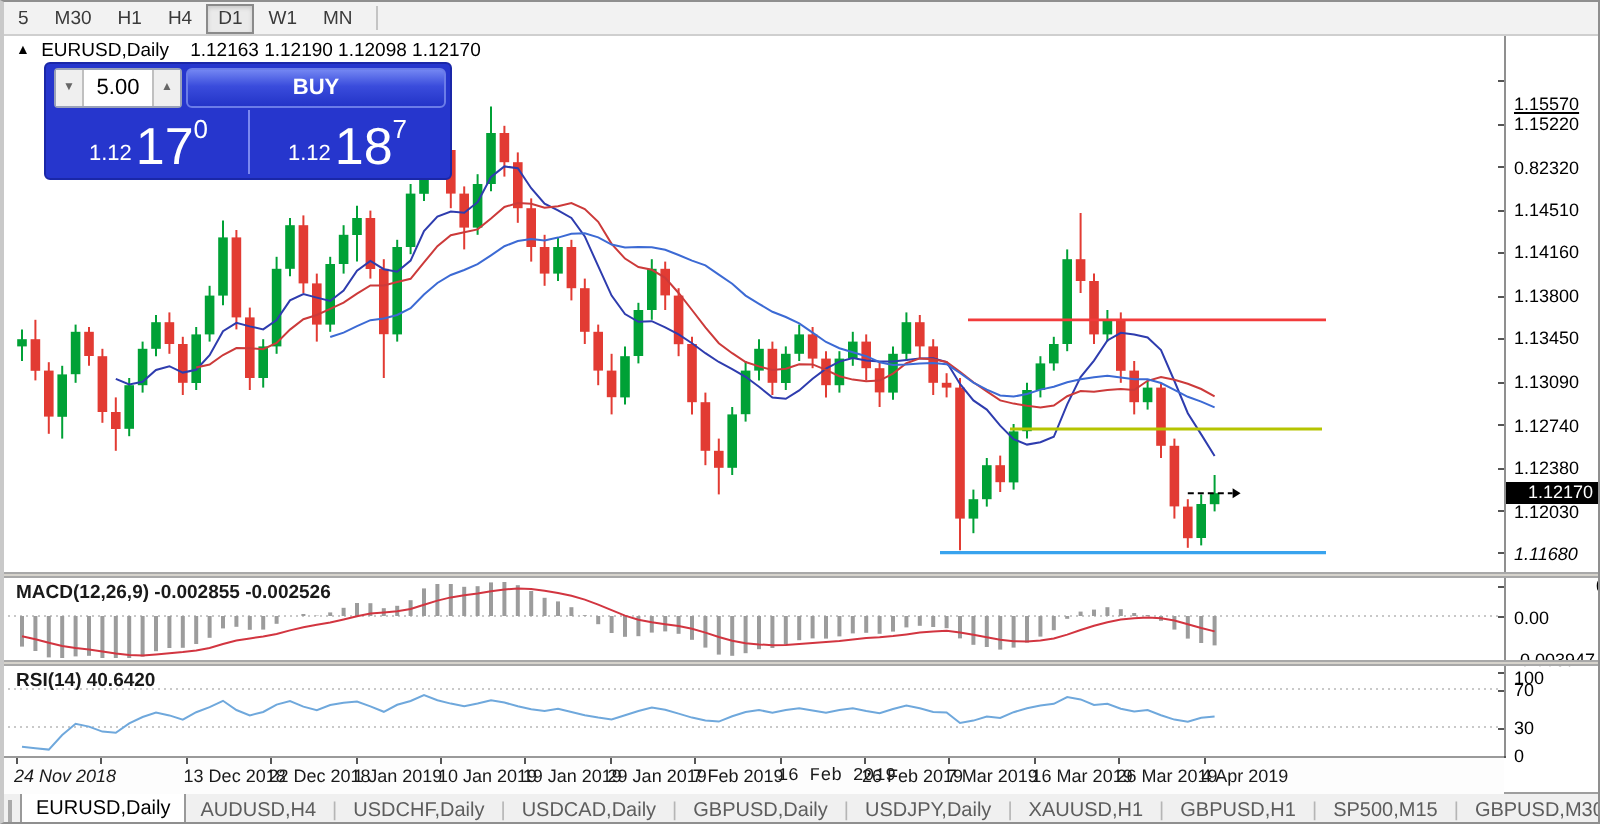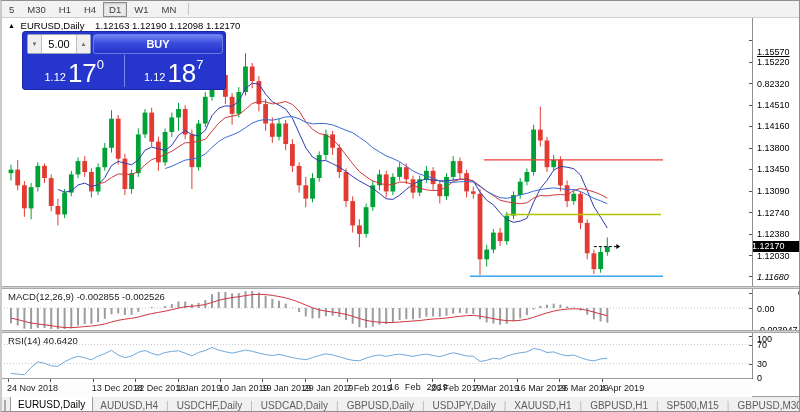--- a/index.html
+++ b/index.html
@@ -19,22 +19,22 @@
   #rsiSvg{left:2px;top:315px;}
   .chart-title{position:absolute;left:6px;top:2px;font-size:9.5px;color:#000;white-space:nowrap;z-index:5;}
   .chart-title .tri{font-size:7px;vertical-align:1px;margin-right:3px;}
   .chart-title .ohlc{margin-left:8px;}
   .sep{position:absolute;left:0;width:800px;height:3px;background:#d6d3cc;border-top:1px solid #a8a8a8;border-bottom:1px solid #a8a8a8;box-sizing:border-box;z-index:6;}
   .scale-border{position:absolute;left:750px;top:0;width:1px;height:360px;background:#8f8f8f;z-index:4;}
   .scale-col{position:absolute;left:751px;top:0;width:49px;height:360px;background:#fff;z-index:3;}
   .pscale-label{position:absolute;left:4px;font-size:9px;color:#000;white-space:nowrap;}
   .pscale-tick{position:absolute;left:-4px;width:4px;height:1px;background:#555;}
   .price-tag{position:absolute;left:-1px;width:48px;height:11px;background:#000;color:#fff;font-size:9px;
-             line-height:11px;padding-left:0;box-sizing:border-box;z-index:7;}
-  .ind-label{position:absolute;left:6px;font-size:9.5px;color:#1a1a1a;z-index:5;white-space:nowrap;}
+             line-height:11px;padding-left:12px;box-sizing:border-box;z-index:7;}
+  .ind-label{position:absolute;left:6px;font-size:9.5px;color:#1a1a1a;z-index:5;white-space:nowrap;font-weight:bold;}
   
   .time-axis{position:absolute;left:0;top:360px;width:750px;height:18px;background:#fdfdfd;border-top:1px solid #9a9a9a;z-index:6;}
   .date-label{position:absolute;top:4px;font-size:9px;color:#1a1a1a;white-space:nowrap;}
   .date-tick{position:absolute;top:0;width:1px;height:3px;background:#555;}
   
   .tp{position:absolute;left:20px;top:13px;width:204px;background:#2636cd;border:1px solid #1a27a8;
       border-radius:3px;padding:2px;z-index:8;box-sizing:border-box;}
   .tp-row1{display:flex;height:20px;}
   .tp-btn{color:#fff;font-size:11px;font-weight:bold;display:flex;align-items:center;justify-content:center;
           background:linear-gradient(#7285f2,#3a4cdc 45%,#2334c8);border:1px solid #6b7ce8;border-radius:3px;cursor:pointer;}
@@ -438,21 +438,21 @@
         <div class="pscale-label" style="top: 341px;">30</div>
         <div class="pscale-tick" style="top: 345.5px;"></div>
         <div class="pscale-label" style="top: 355px;">0</div>
         <div class="pscale-tick" style="top: 359.5px;"></div>
       </div>
 
     <div class="sep" style="top:268px"></div>
     <div class="sep" style="top:312px"></div>
 
     <div class="time-axis">
-        <div class="date-label" style="left: 5px;">24 Nov 2018</div>
+        <div class="date-label" style="left: 5px; font-style: italic;">24 Nov 2018</div>
         <div class="date-tick" style="left: 6px;"></div>
         <div class="date-label" style="left: 47.4px; margin-top: 45px;">4 Dec 2018</div>
         <div class="date-tick" style="left: 48.4px;"></div>
         <div class="date-label" style="left: 89.8px;">13 Dec 2018</div>
         <div class="date-tick" style="left: 90.8px;"></div>
         <div class="date-label" style="left: 132.2px;">22 Dec 2018</div>
         <div class="date-tick" style="left: 133.2px;"></div>
         <div class="date-label" style="left: 174.6px;">1 Jan 2019</div>
         <div class="date-tick" style="left: 175.6px;"></div>
         <div class="date-label" style="left: 217px;">10 Jan 2019</div>

